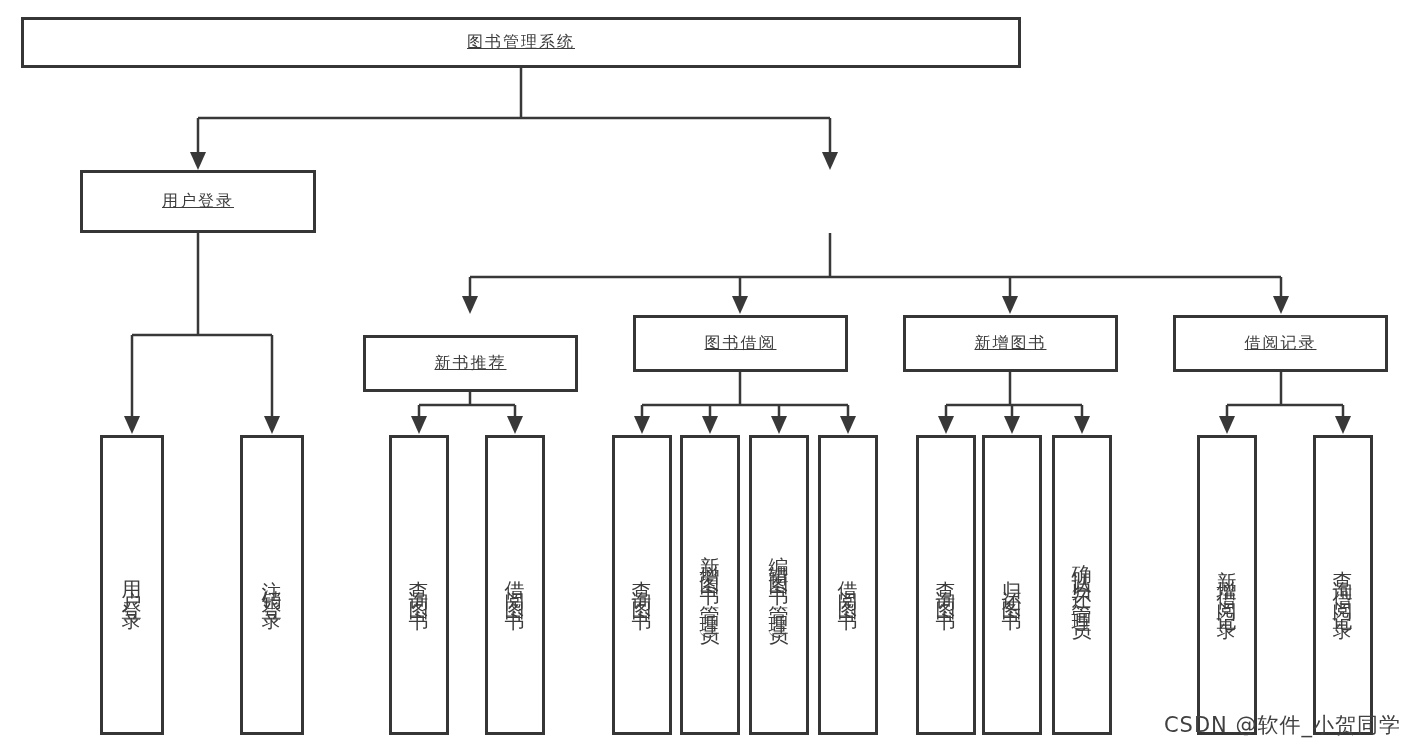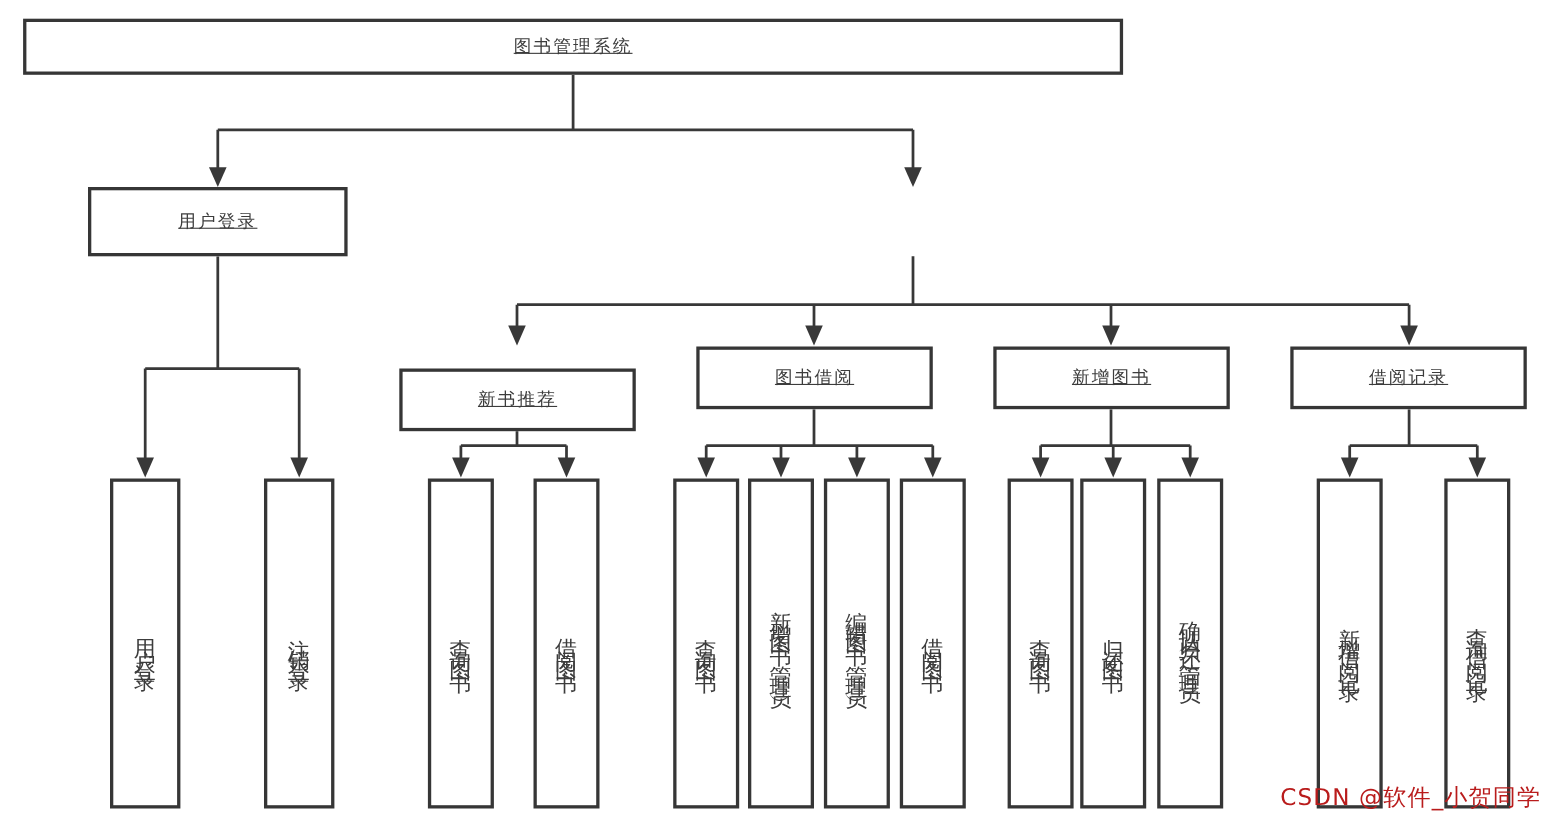--- a/index.html
+++ b/index.html
@@ -47,21 +47,21 @@
     font-size: 20px;
     letter-spacing: 10px;
     line-height: 1;
     white-space: nowrap;
   }
   .watermark {
     position: absolute;
     right: 4px;
     top: 711px;
     font-size: 21px;
-    color: #b91c1c;
+    color: #404040;
     letter-spacing: 1px;
     z-index: 3;
     white-space: nowrap;
   }
 </style>
 </head>
 <body>
 
 <div id="canvas">
 

